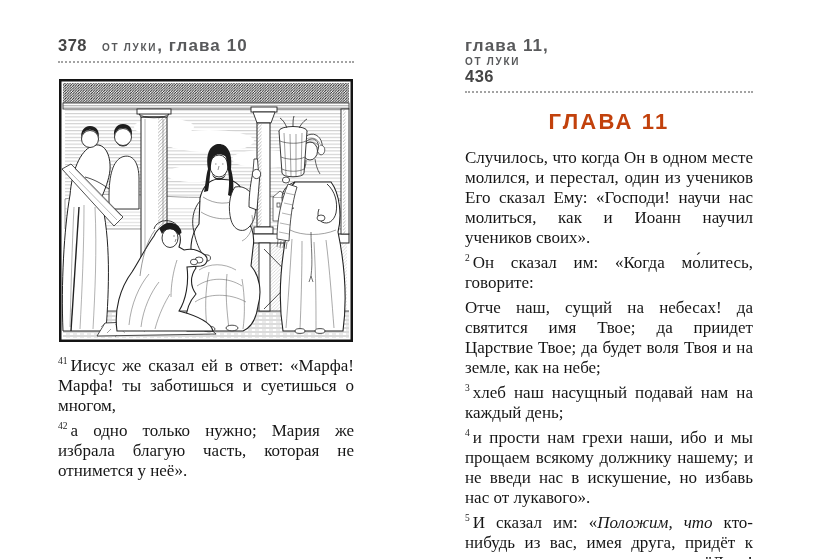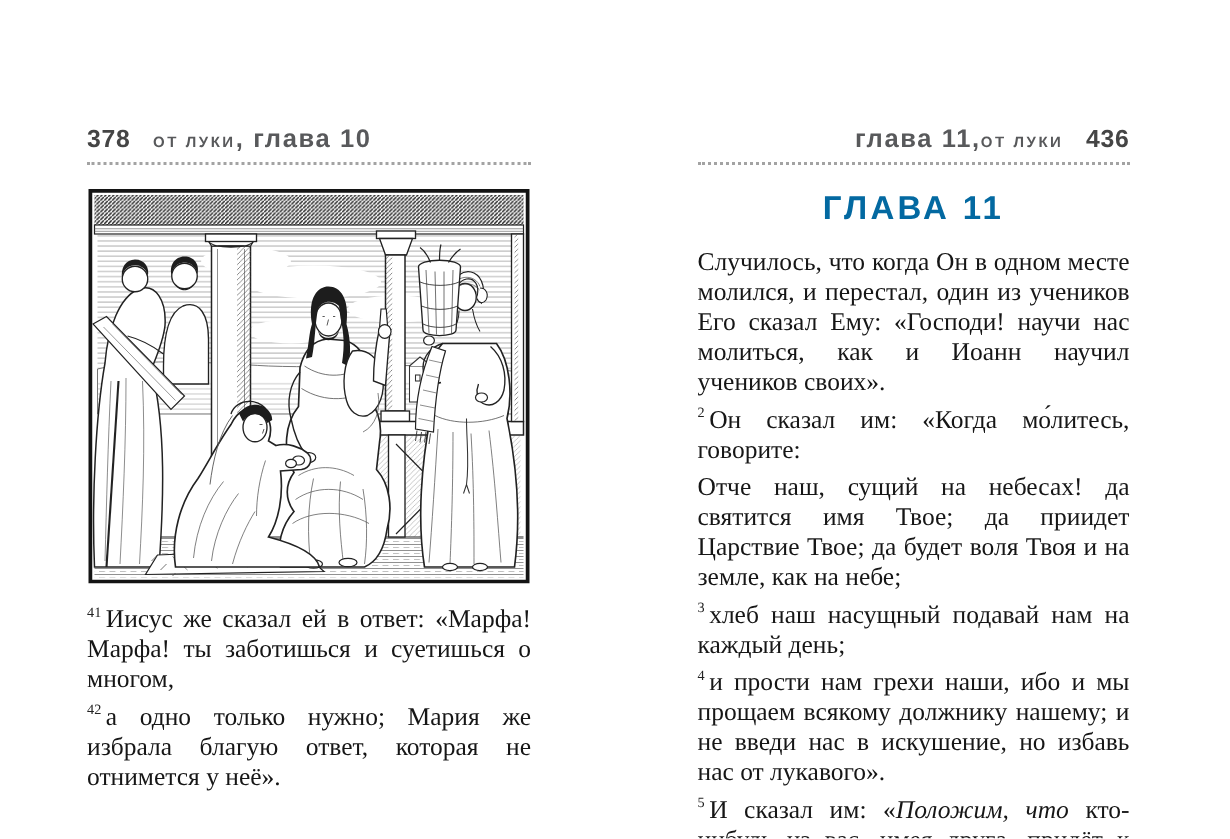--- a/index.html
+++ b/index.html
@@ -4,33 +4,33 @@
 <style>
   html,body{margin:0;padding:0;background:#ffffff;}
   .page{position:relative;width:820px;height:559px;background:#fff;overflow:hidden;
         font-family:"Liberation Serif",serif;color:#161616;}
   .col{position:absolute;top:36px;}
   .col-left{left:58px;width:296px;}
   .col-right{left:465px;width:288px;}
 
   .runhead{display:flex;align-items:baseline;padding-bottom:5px;
            border-bottom:2px dotted #a3a3a3;
-           font-family:"Liberation Sans",sans-serif;color:#58595b;margin-top:47px;}
-  .runhead.rh-right{justify-content:flex-end;}
+           font-family:"Liberation Sans",sans-serif;color:#58595b;}
+  .runhead.rh-right{justify-content:flex-end;flex-direction:column;}
   .rh-num{font-size:16.5px;font-weight:700;color:#454545;letter-spacing:.5px;}
   .rh-book{font-size:10px;font-weight:700;letter-spacing:1.7px;}
   .rh-chap{font-size:17px;font-weight:600;letter-spacing:1.1px;}
   .rh-gap{display:inline-block;width:15px;}
 
   figure.engraving{margin:16px 0 14px 0;padding:0;}
   figure.engraving svg{display:block;}
 
   h1.chapter{margin:16px 0 13px 0;text-align:center;
              font-family:"Liberation Sans",sans-serif;font-weight:700;
-             font-size:22px;letter-spacing:2.2px;color:#0369a1;}
+             font-size:22px;letter-spacing:2.2px;color:#c2410c;}
 
   p.body-p{margin:0 0 5px 0;font-size:17px;line-height:20px;text-align:justify;}
   p.body-p:last-child{margin-bottom:0;}
   sup.vnum{font-size:9.5px;line-height:0;margin-right:3px;color:#222;}
   sup.vnum:empty{display:none;margin:0;}
   p.body-p i{font-style:italic;}
   p.body-p i:empty{display:none;}
 </style>
 </head>
 <body>
@@ -184,21 +184,21 @@
           <path d="M231 151 C243 157 263 157 277 151" stroke="#444" stroke-width="0.5" fill="none"></path>
           <path d="M252 153 C252 168 254 182 252 197 M252 197 L250 203 M252 197 L254 203" stroke="#333" stroke-width="0.7" fill="none"></path>
           <path d="M233 160 C231 192 229 224 227 249 M243 162 C243 196 242 227 241 250 M255 163 C257 197 257 228 257 250 M267 161 C271 193 273 225 275 249" stroke="#555" stroke-width="0.5" fill="none"></path>
           <ellipse cx="241" cy="252" rx="5" ry="2.4" fill="#fff" stroke="#222" stroke-width="0.8"></ellipse>
           <ellipse cx="261" cy="252" rx="5" ry="2.4" fill="#fff" stroke="#222" stroke-width="0.8"></ellipse>
         </g>
       </svg>
     </figure>
 
     <p class="body-p"><sup class="vnum">41</sup><span>Иисус же сказал ей в ответ: «Марфа! Марфа! ты заботишься и суетишься о многом,</span><span></span></p>
-    <p class="body-p"><sup class="vnum">42</sup><span>а одно только нужно; Мария же избрала благую ответ, которая не отнимется у неё».</span><span></span></p>
+    <p class="body-p"><sup class="vnum">42</sup><span>а одно только нужно; Мария же избрала благую часть, которая не отнимется у неё».</span><span></span></p>
   </div>
 
   <div class="col col-right">
     <div class="runhead rh-right">
       <span class="rh-chap">глава 11, </span>
       <span class="rh-book">ОТ ЛУКИ</span>
       <span class="rh-gap"></span>
       <span class="rh-num">436</span>
     </div>
 

